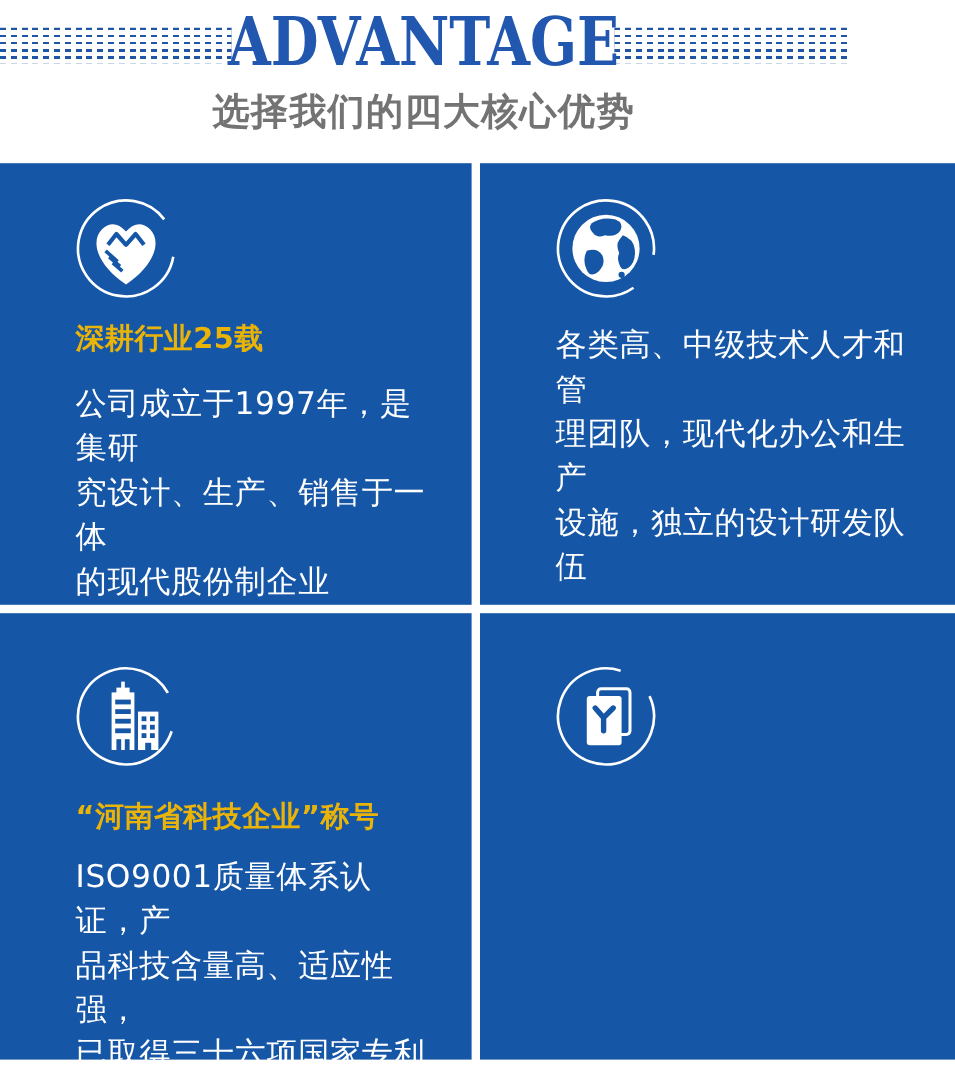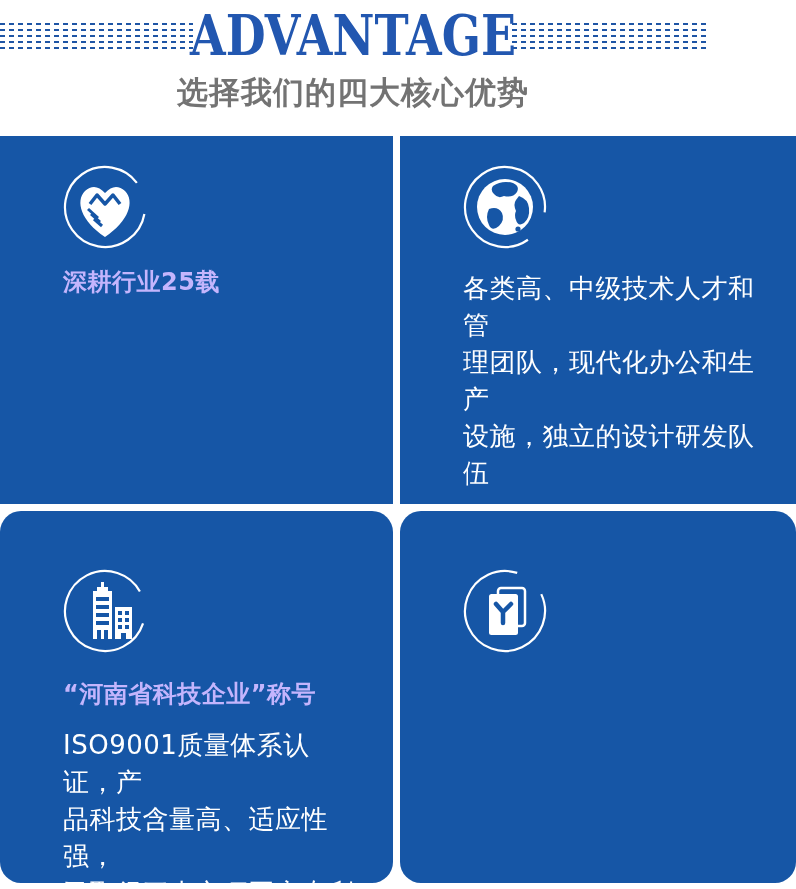--- a/index.html
+++ b/index.html
@@ -37,24 +37,24 @@
   .cards{
     display:grid;
     grid-template-columns:393px 396px;
     grid-template-rows:368px 372px;
     gap:7px;
   }
   .card{
     background:#1656A6;color:#ffffff;box-sizing:border-box;
     padding:29px 36px 0 63px;
   }
-  .card.row2{padding-top:58px;border-radius:21px;}
+  .card.row2{padding-top:44px;}
   .icon-wrap{width:84px;height:84px;}
   .card h3{
-    margin:17px 0 0;font-size:24px;font-weight:bold;color:#c4b5fd;
+    margin:17px 0 0;font-size:24px;font-weight:bold;color:#eab308;
     letter-spacing:.5px;white-space:nowrap;
   }
   .card.row2 h3{margin-top:25px;}
   .card p{
     margin:21px 0 0;font-size:26px;line-height:37px;color:#ffffff;
     white-space:pre-line;letter-spacing:.5px;
   }
   .card.row2 p{margin-top:17px;}
   svg{display:block;}
 </style>
@@ -77,20 +77,23 @@
         <svg width="84" height="84" viewBox="0 0 84 84">
           <circle cx="42" cy="42" r="40" fill="none" stroke="#ffffff" stroke-width="2.2" stroke-dasharray="218 33" transform="rotate(10 42 42)"></circle>
           <path fill="#ffffff" d="M42 72 C18 56 12 36 22 26 Q32 17 42 28 Q52 17 62 26 C72 36 66 56 42 72 Z"></path>
           <polyline points="27,39 34,30 42,39 50,30 57,39" fill="none" stroke="#1656A6" stroke-width="3.5" stroke-linejoin="round"></polyline>
           <line x1="25" y1="44" x2="35" y2="53" stroke="#1656A6" stroke-width="3"></line>
           <line x1="28" y1="49" x2="37" y2="57" stroke="#1656A6" stroke-width="3"></line>
           <line x1="31" y1="54" x2="39" y2="61" stroke="#1656A6" stroke-width="3"></line>
         </svg>
       </div>
       <h3>深耕行业25载</h3>
+      <p>公司成立于1997年，是集研
+究设计、生产、销售于一体
+的现代股份制企业</p>
     </section>
 
     <section class="card">
       <div class="icon-wrap">
         <svg width="84" height="84" viewBox="0 0 84 84">
           <circle cx="42" cy="42" r="40" fill="none" stroke="#ffffff" stroke-width="2.2" stroke-dasharray="218 33" transform="rotate(55 42 42)"></circle>
           <circle cx="42" cy="42" r="28" fill="#ffffff"></circle>
           <path fill="#1656A6" d="M30 21 q9 -6 20 -3 q7 3 4 9 q-4 6 -13 4 q-6 3 -10 -2 q-4 -4 -1 -8 z"></path>
           <path fill="#1656A6" d="M56 31 q9 3 10 12 q1 10 -5 15 q-6 4 -8 -3 q-2 -5 0 -9 q-3 -7 0 -11 z"></path>
           <path fill="#1656A6" d="M26 44 q9 -3 13 4 q3 7 -3 13 q-7 6 -10 -1 q-4 -8 0 -16 z"></path>

